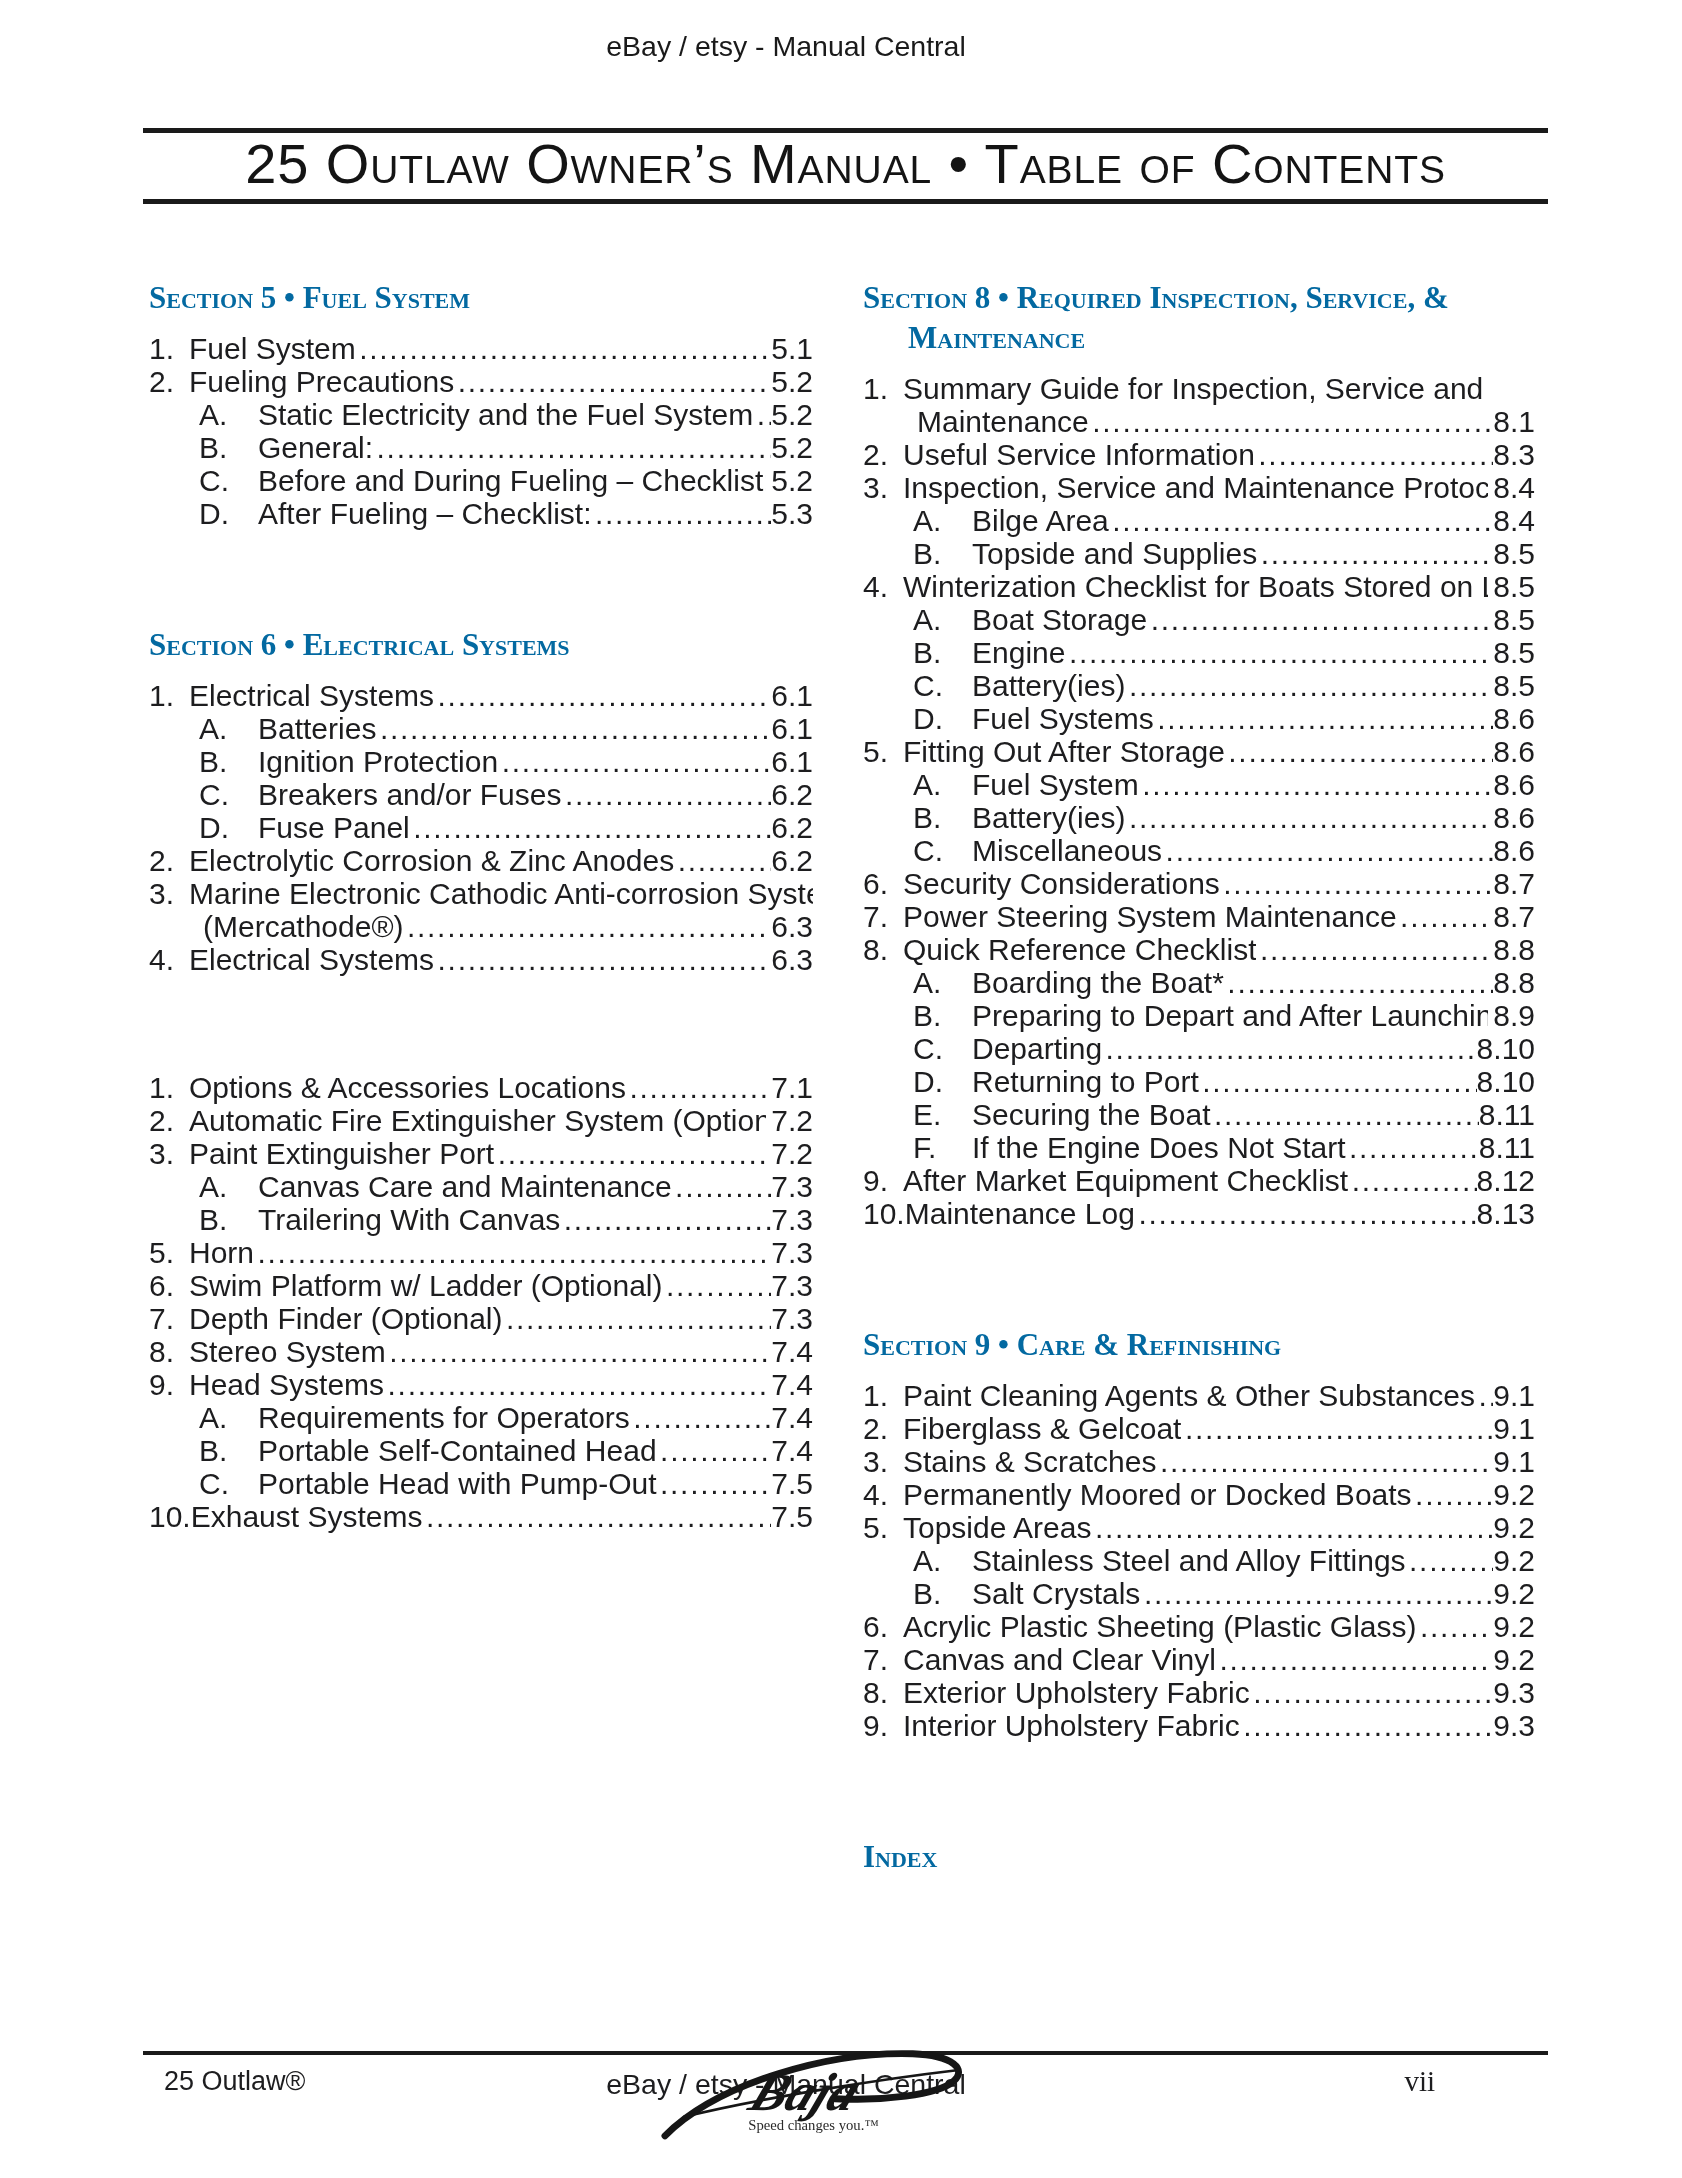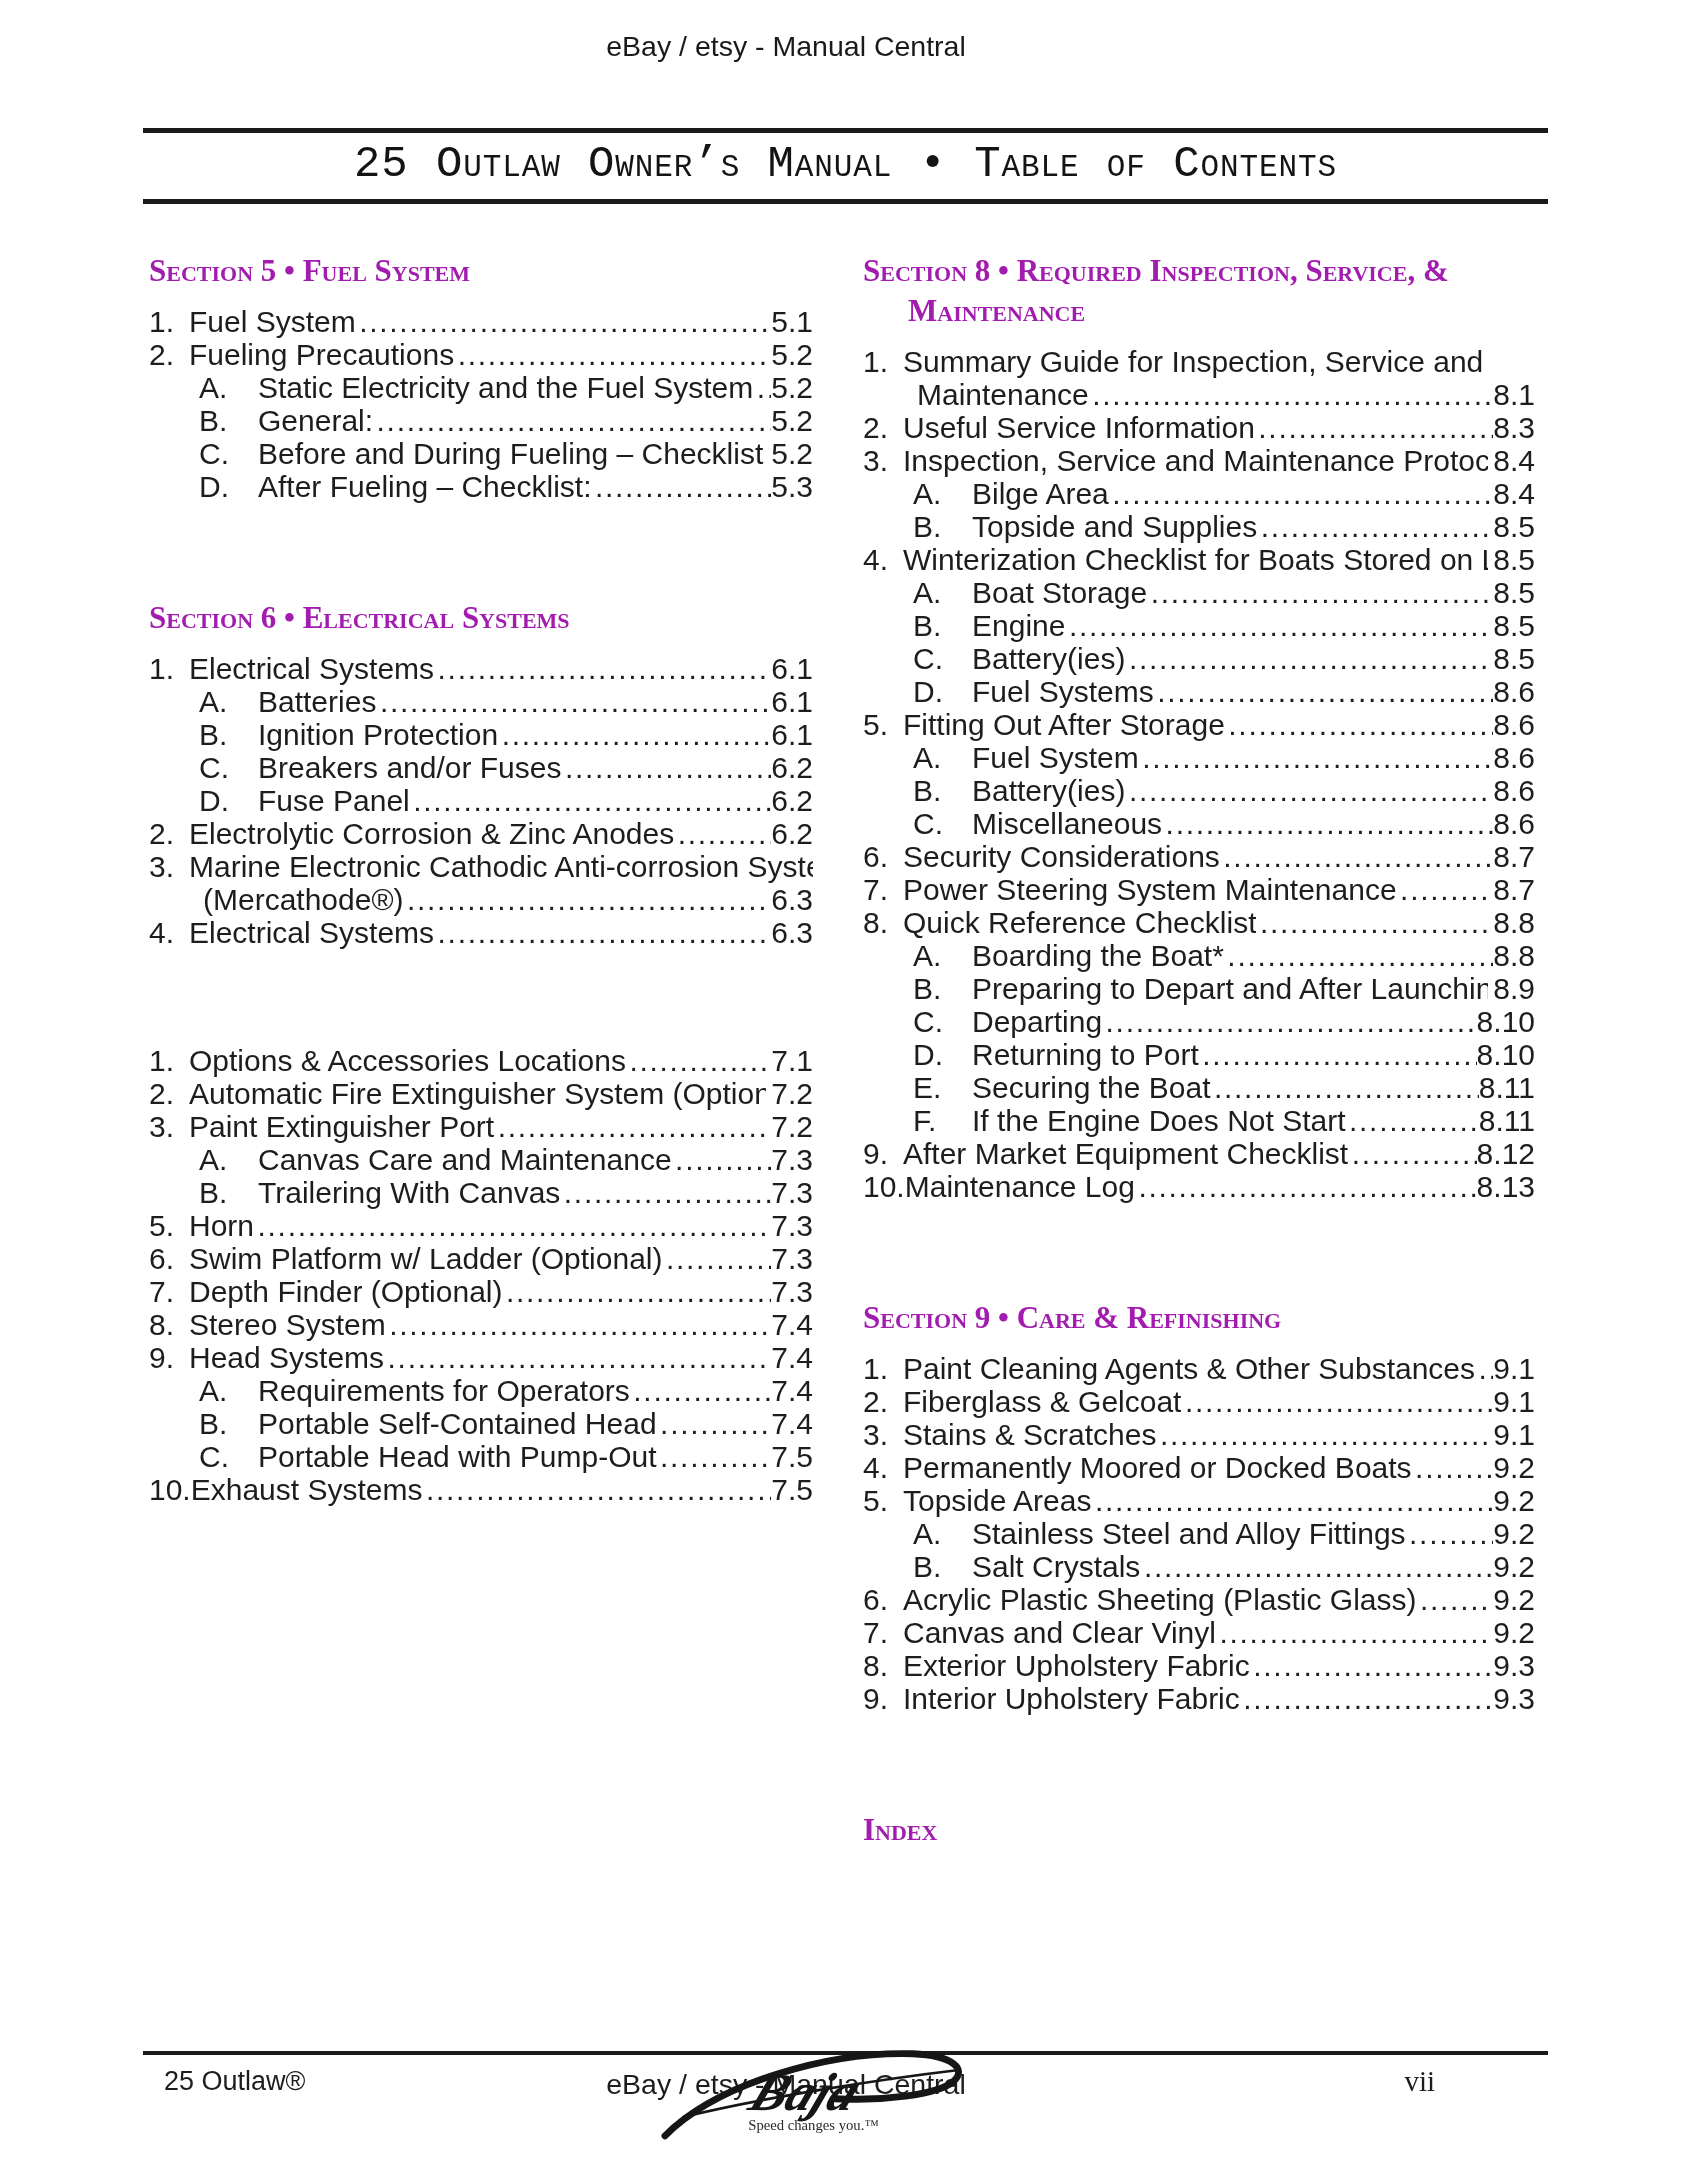--- a/index.html
+++ b/index.html
@@ -9,31 +9,31 @@
   }
   .page-header{
     position:absolute;top:29px;left:0;width:100%;text-align:center;
     font-size:28.5px;line-height:35px;color:#1a1a1a;
   }
   .rule{position:absolute;left:143px;width:1405px;background:#1a1a1a;}
   .rule-top{top:128px;height:5.2px;}
   .rule-title-bottom{top:199px;height:5.2px;}
   .doc-title{
     position:absolute;top:133px;left:143px;width:1405px;text-align:center;
-    font-family:Liberation Mono, monospace;font-variant:small-caps;
-    font-size:44px;line-height:62px;letter-spacing:0.9px;color:#141414;
+    font-family:Liberation Sans, sans-serif;font-variant:small-caps;
+    font-size:56px;line-height:62px;letter-spacing:0.9px;color:#141414;
   }
   .col{position:absolute;top:251px;}
   .col-left{left:149px;width:664px;}
   .col-right{left:863px;width:672px;}
   .toc-section{margin-top:95px;}
   .toc-section:first-child{margin-top:0;}
   .sec-heading{
     font-family:"Liberation Serif",serif;font-weight:bold;font-variant:small-caps;
-    font-size:31px;line-height:40px;margin-bottom:14px;color:#a21caf;
+    font-size:31px;line-height:40px;margin-bottom:14px;color:#0369a1;margin-top:27px;
   }
   .sec-heading .h-line{white-space:nowrap;}
   .sec-heading .h-cont{padding-left:45px;}
   .toc-row{
     display:flex;align-items:baseline;height:33px;line-height:33px;font-size:30px;
   }
   .toc-row .lbl{flex:none;min-width:40px;}
   .toc-row.sub{padding-left:50px;}
   .toc-row.sub .lbl{min-width:59px;}
   .toc-row.cont{padding-left:54px;}

